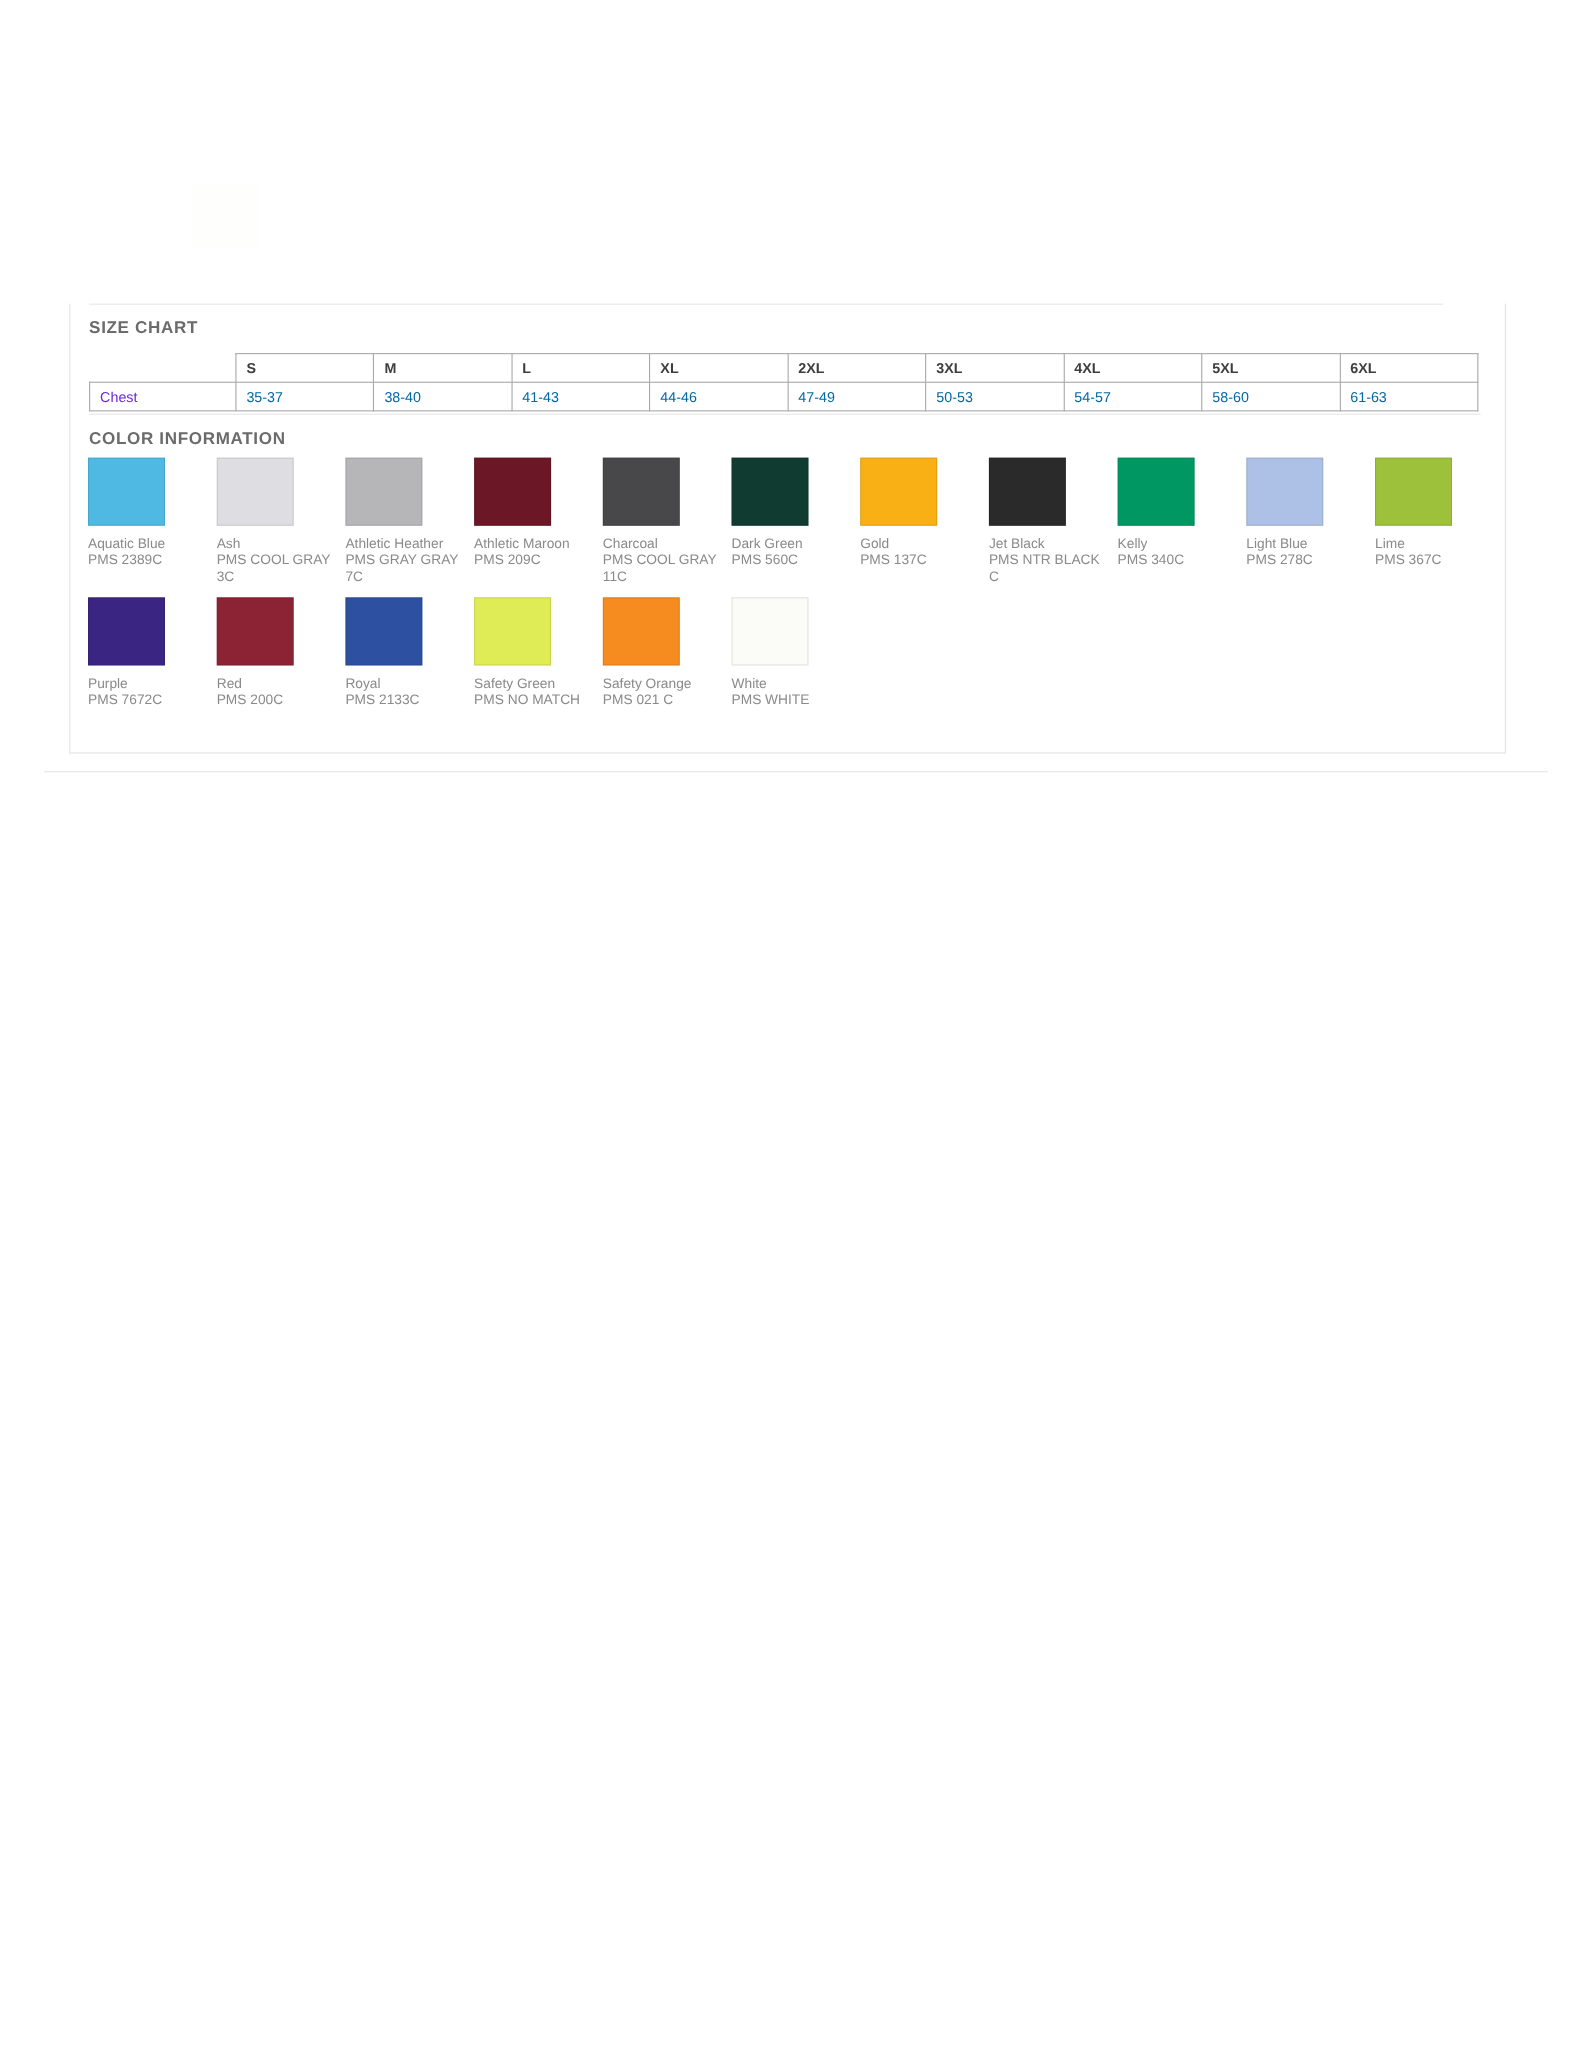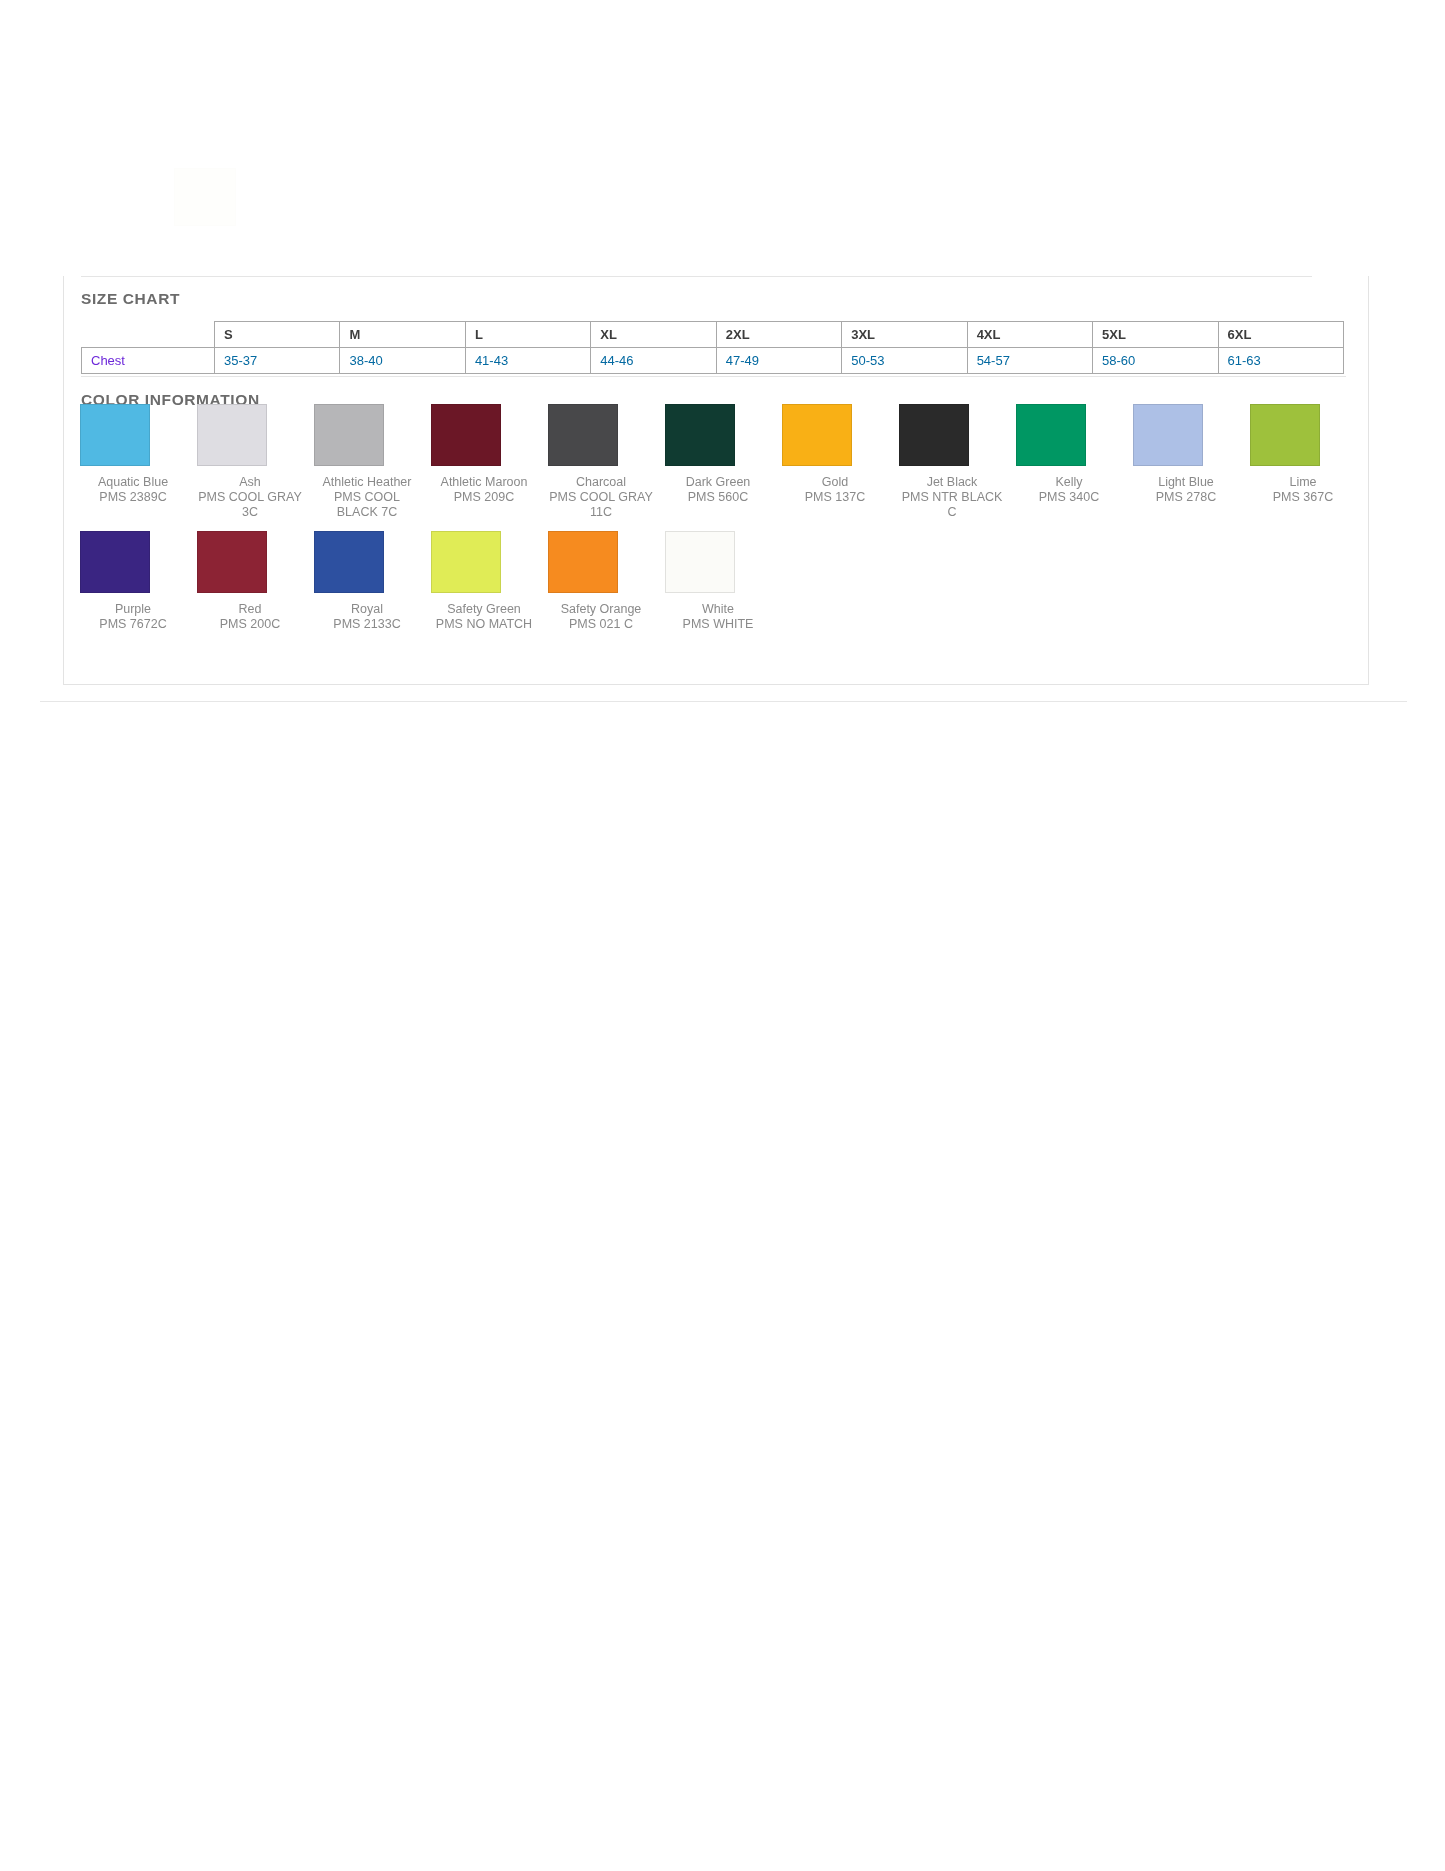--- a/index.html
+++ b/index.html
@@ -91,23 +91,22 @@
     color: #6d28d9;
   }
   .size-table tbody td.val {
     color: #0369a1;
   }
 
   
   .color-grid {
     position: absolute;
     left: 5px;
-    top: 128px;
+    top: 140px;
     width: 1290px;
-    text-align: center;
   }
   .color-row {
     display: flex;
     align-items: flex-start;
   }
   .color-row.row2 { margin-top: 11px; }
   .color-cell {
     width: 117px;
     flex: 0 0 117px;
     box-sizing: border-box;
@@ -210,21 +209,21 @@
         <div class="swatch-pms">PMS 2389C</div>
       </div>
       <div class="color-cell">
         <span class="swatch" style="background-color: rgb(222, 221, 226);"></span>
         <div class="swatch-name">Ash</div>
         <div class="swatch-pms">PMS COOL GRAY 3C</div>
       </div>
       <div class="color-cell">
         <span class="swatch" style="background-color: rgb(182, 182, 184);"></span>
         <div class="swatch-name">Athletic Heather</div>
-        <div class="swatch-pms">PMS COOL BLACK 7C</div>
+        <div class="swatch-pms">PMS GRAY GRAY 7C</div>
       </div>
       <div class="color-cell">
         <span class="swatch" style="background-color: rgb(107, 23, 38);"></span>
         <div class="swatch-name">Athletic Maroon</div>
         <div class="swatch-pms">PMS 209C</div>
       </div>
       <div class="color-cell">
         <span class="swatch" style="background-color: rgb(72, 72, 74);"></span>
         <div class="swatch-name">Charcoal</div>
         <div class="swatch-pms">PMS COOL GRAY 11C</div>

